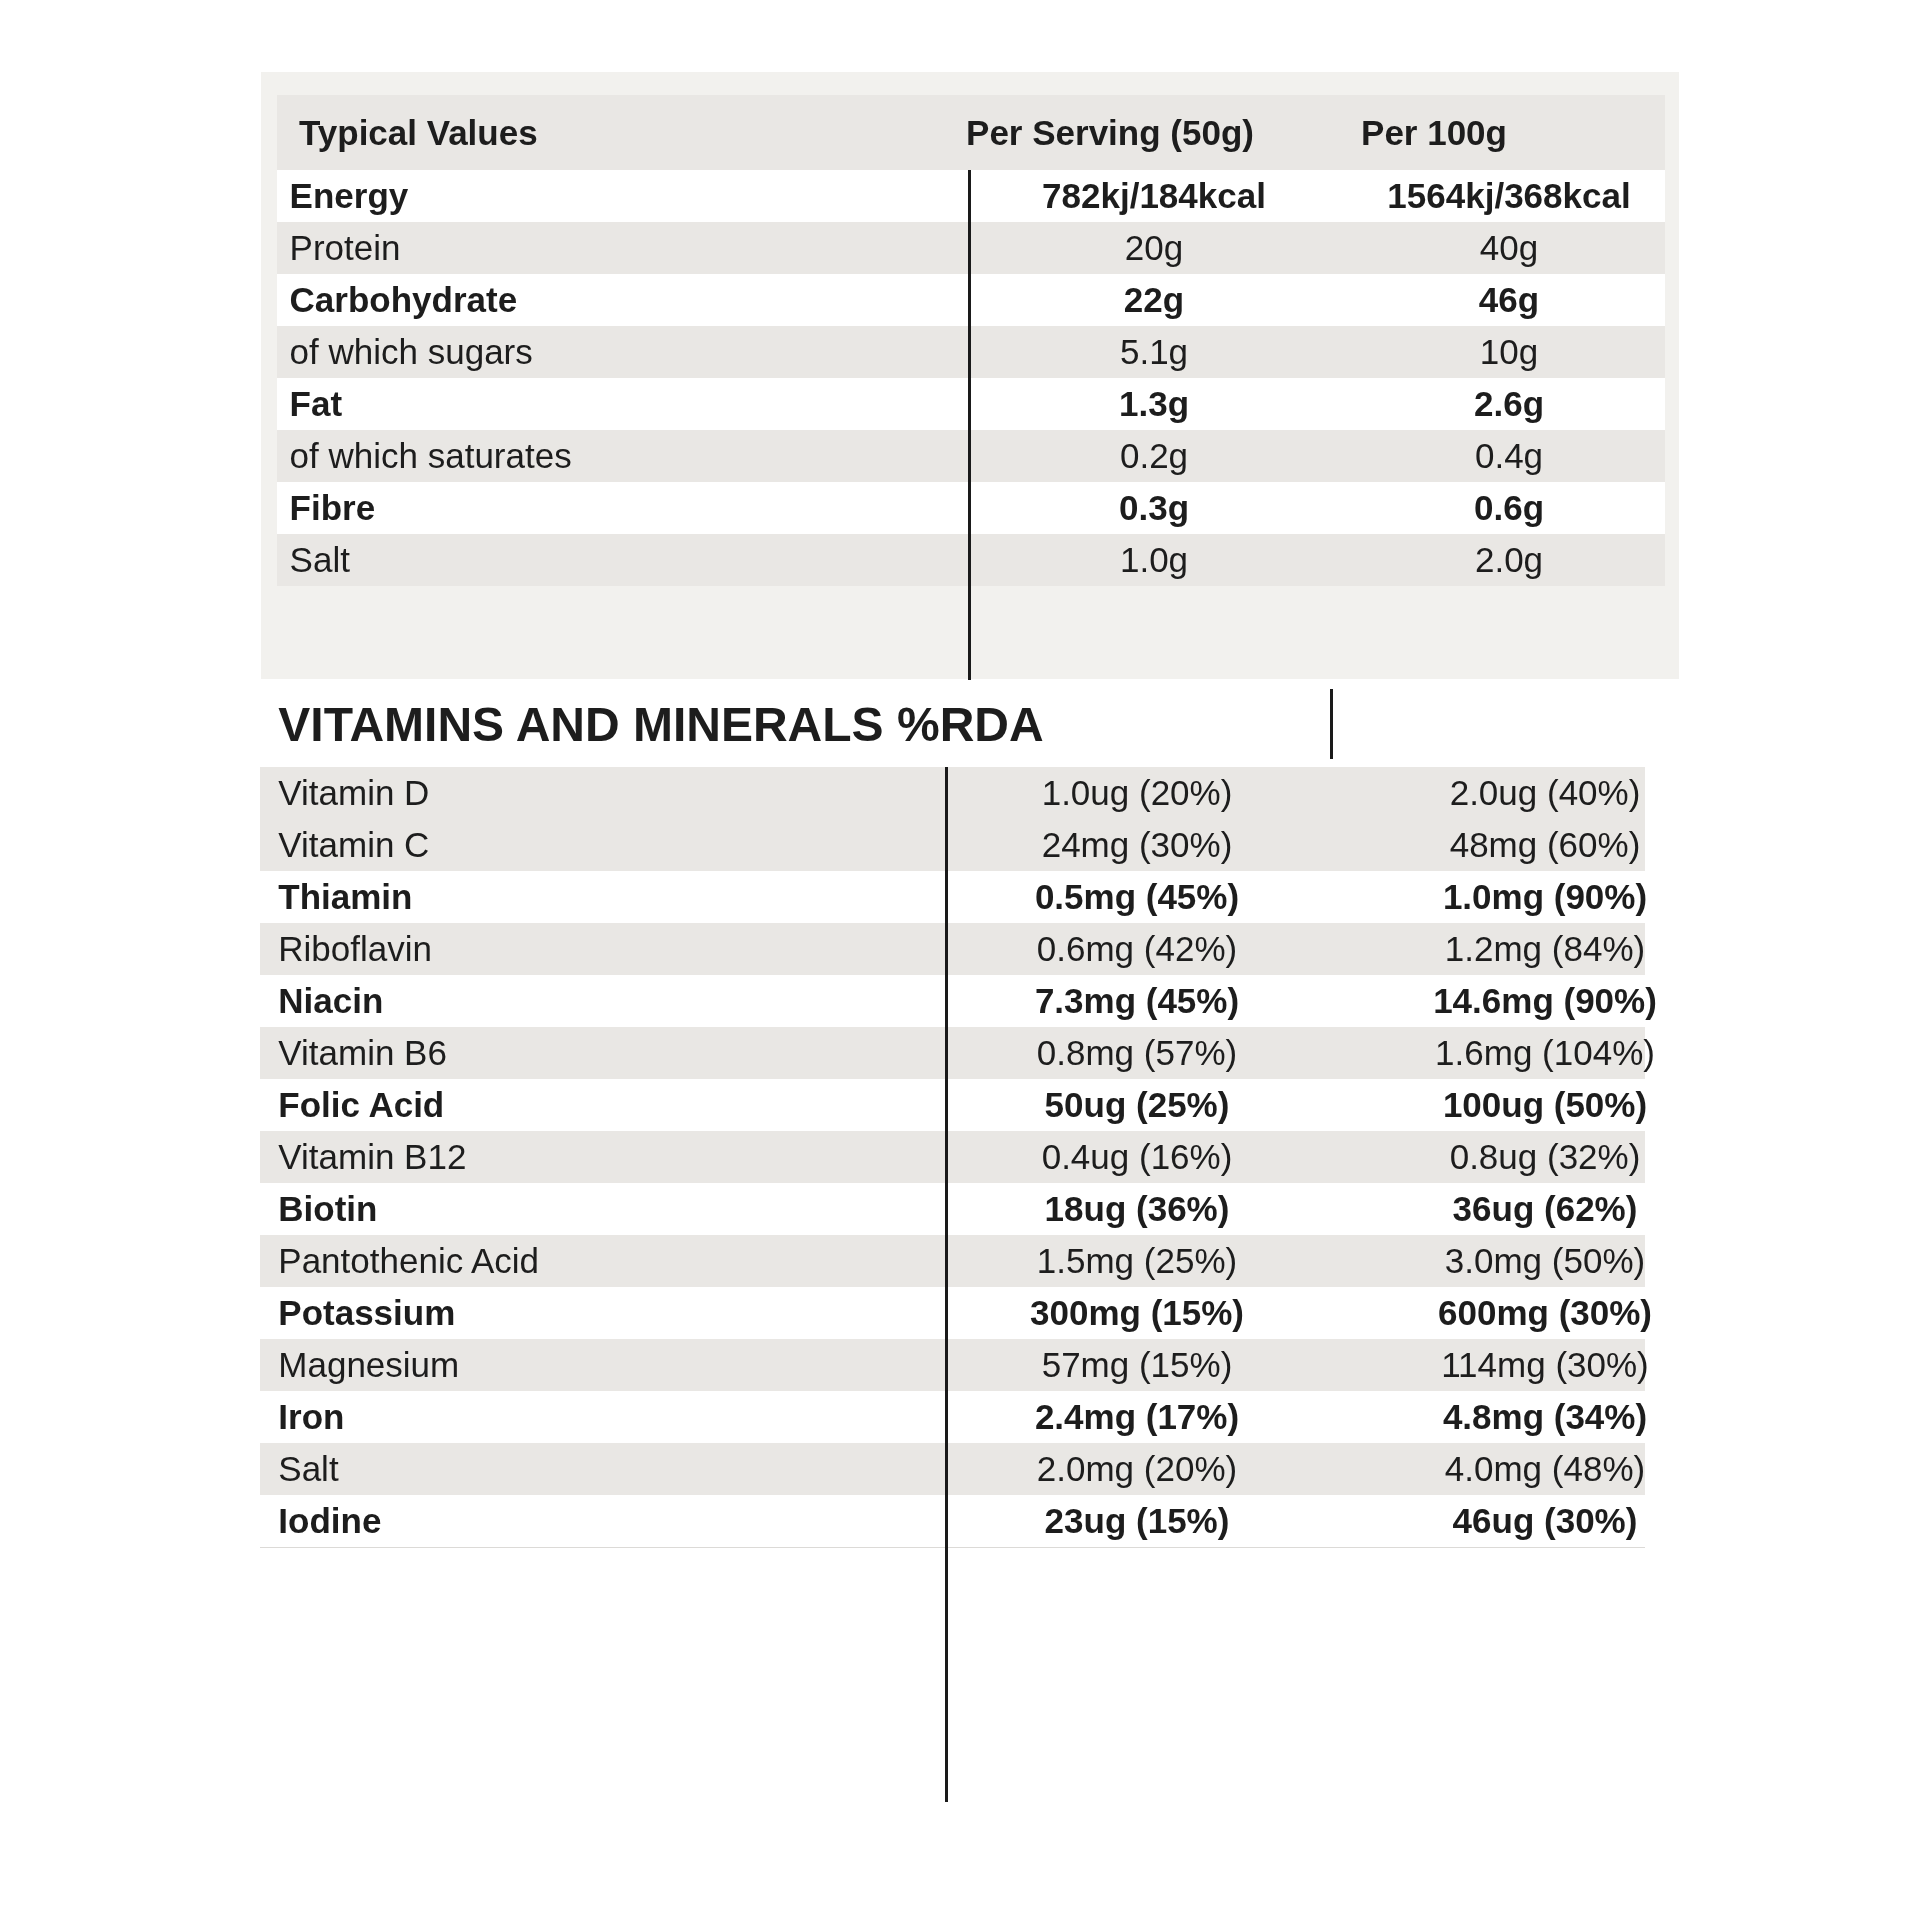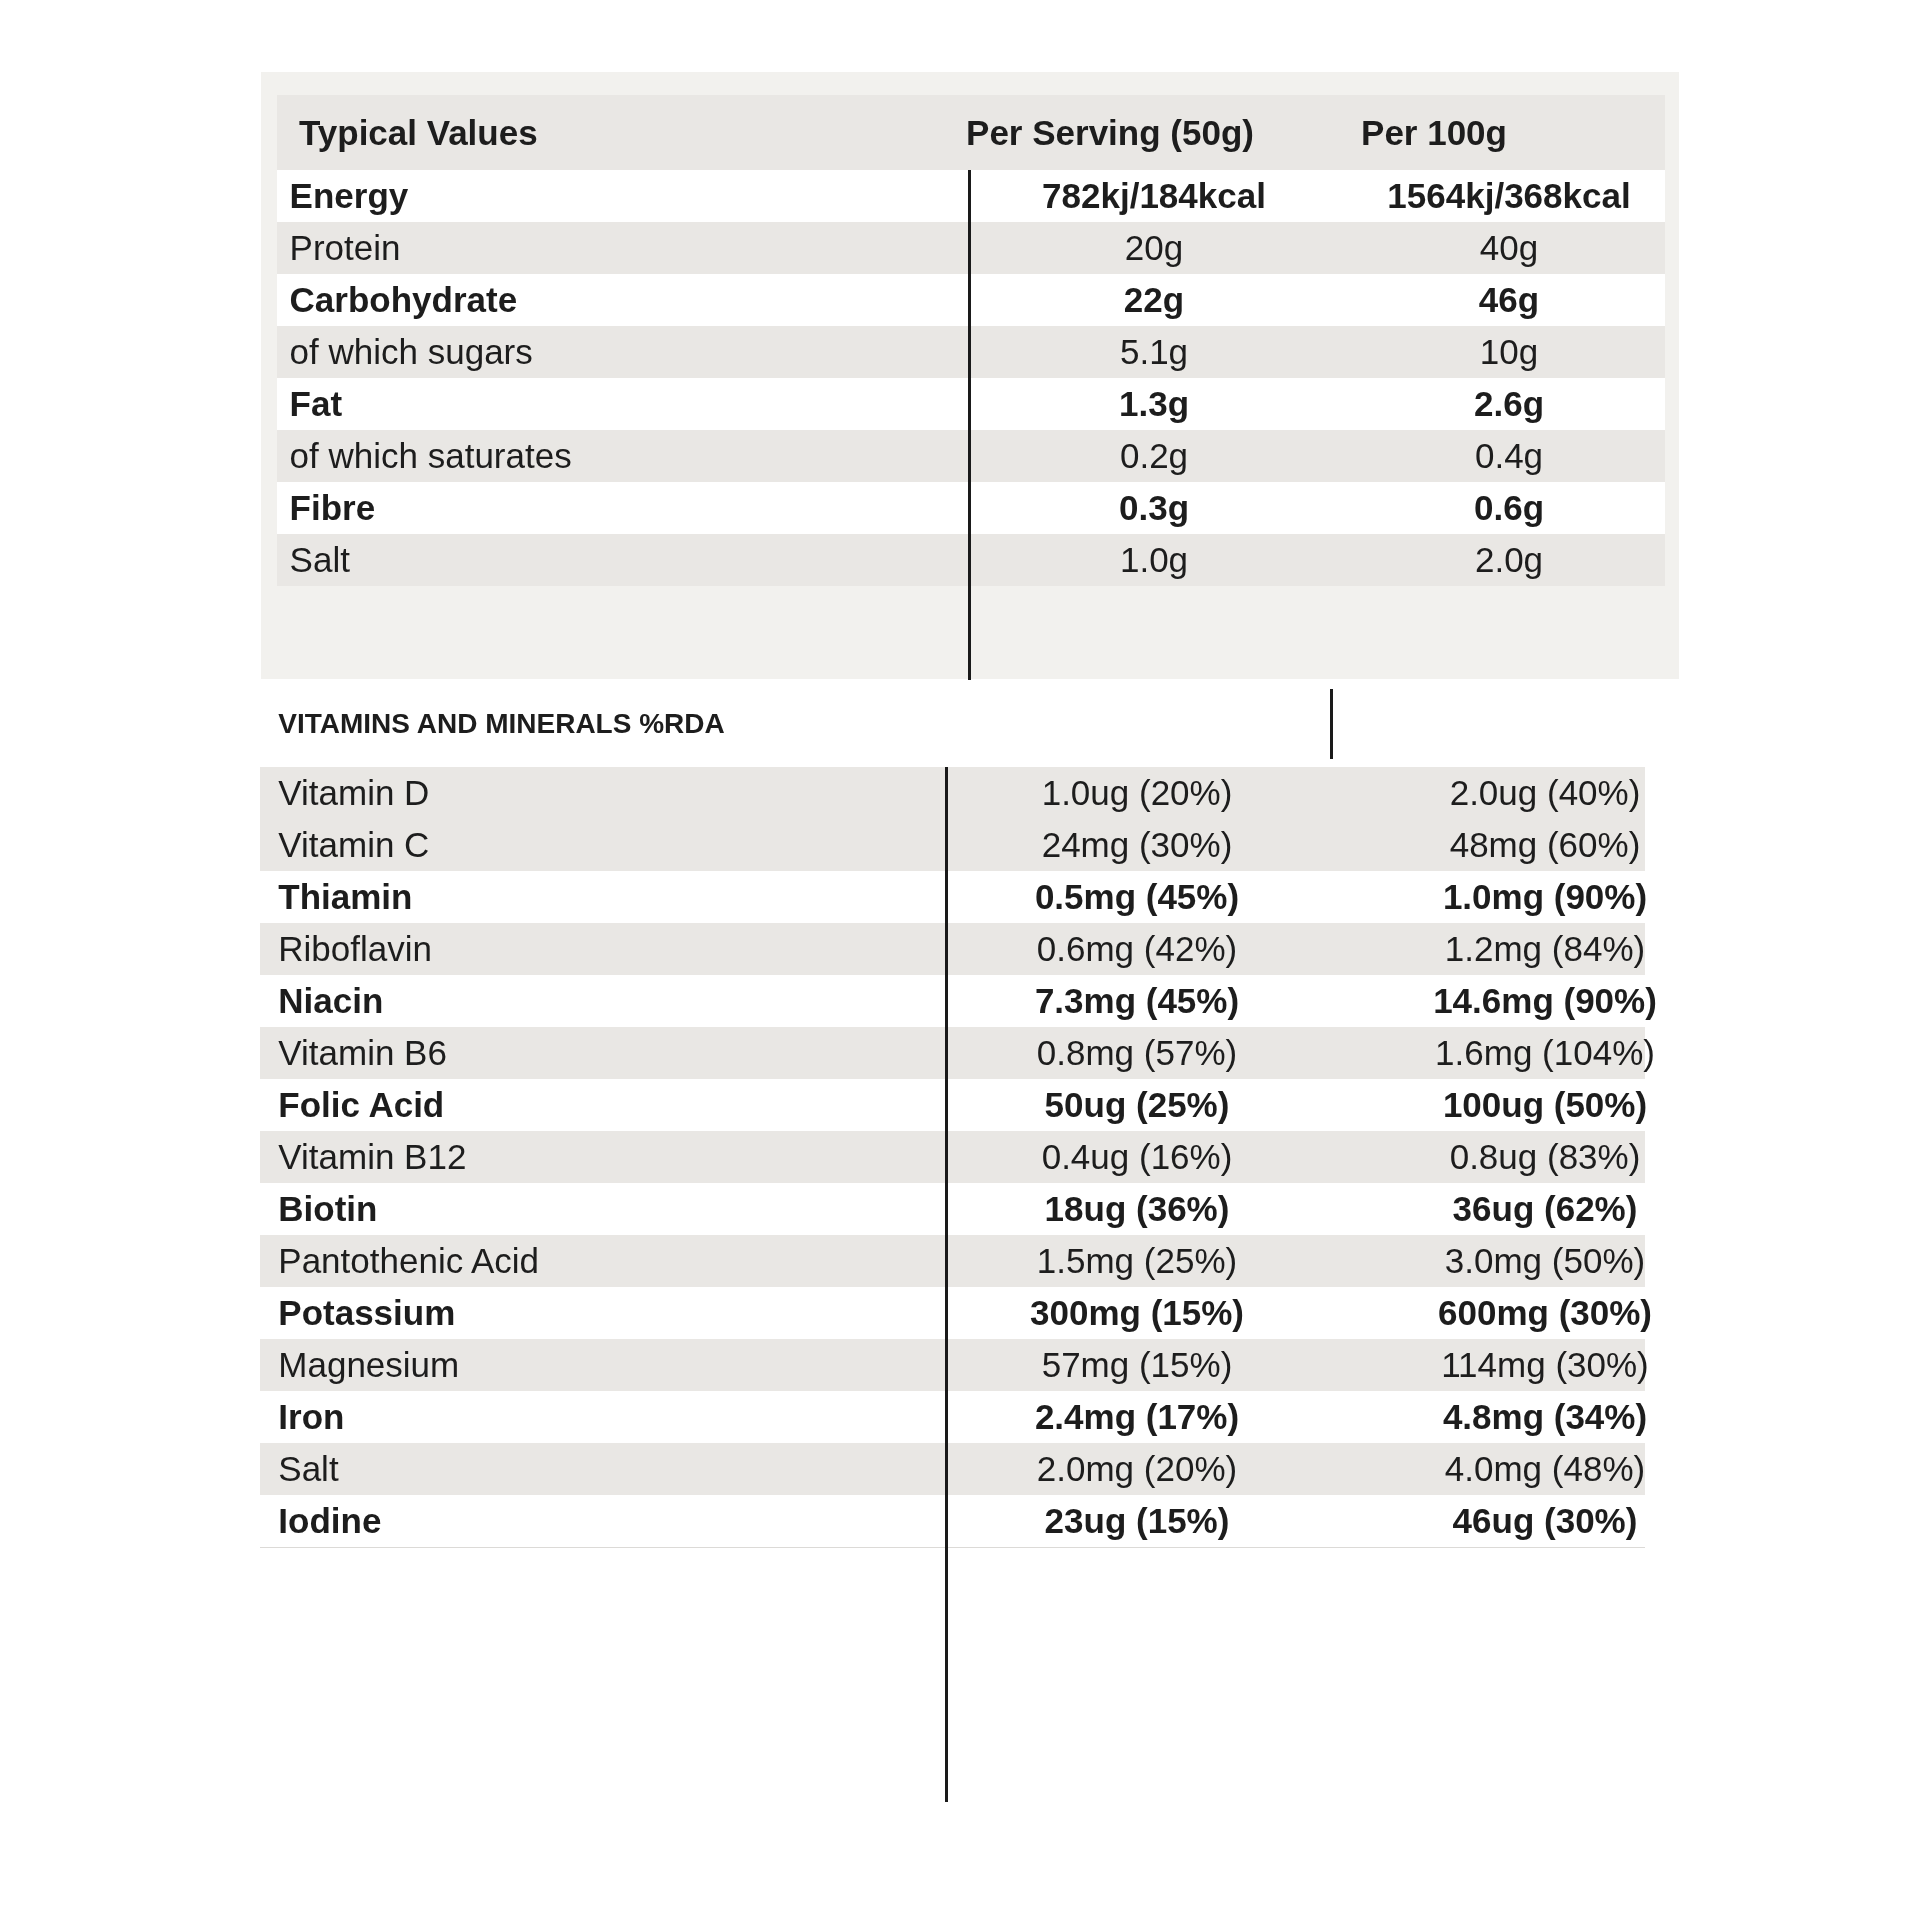--- a/index.html
+++ b/index.html
@@ -29,21 +29,21 @@
   .row.white{background:#ffffff;}
   .row.bold{font-weight:700;}
   .row .lbl{position:absolute;left:12.6px;top:50%;transform:translateY(-50%);white-space:nowrap;}
   .row .v2{position:absolute;left:877px;top:50%;transform:translate(-50%,-50%);white-space:nowrap;}
   .row .v3{position:absolute;left:1232px;top:50%;transform:translate(-50%,-50%);white-space:nowrap;}
   
   .table2{position:absolute;left:260px;top:680px;width:1385px;border-bottom:1.9px solid #dcdad7;}
   .t2-header{position:relative;height:87px;background:#ffffff;}
   .t2-header .title{
     position:absolute;left:18.3px;top:50%;transform:translateY(-50%);
-    font-weight:700;font-size:28px;white-space:nowrap;
+    font-weight:700;font-size:48px;white-space:nowrap;
   }
   .table2 .row{height:52px;}
   .table2 .row .lbl{left:18.3px;}
   .table2 .row .v3{left:1285px;}
   
   .vdivider{position:absolute;width:2.9px;background:#1a1a1a;}
   .d1{left:691px;top:75px;height:510px;}
   .d2{left:685px;top:87px;height:1035px;}
   .dh{left:1070px;top:8.7px;height:70px;}
 </style>
@@ -142,21 +142,21 @@
           <span class="v3">1.6mg (104%)</span>
         </div>
         <div class="row white bold">
           <span class="lbl">Folic Acid</span>
           <span class="v2">50ug (25%)</span>
           <span class="v3">100ug (50%)</span>
         </div>
         <div class="row gray">
           <span class="lbl">Vitamin B12</span>
           <span class="v2">0.4ug (16%)</span>
-          <span class="v3">0.8ug (83%)</span>
+          <span class="v3">0.8ug (32%)</span>
         </div>
         <div class="row white bold">
           <span class="lbl">Biotin</span>
           <span class="v2">18ug (36%)</span>
           <span class="v3">36ug (62%)</span>
         </div>
         <div class="row gray">
           <span class="lbl">Pantothenic Acid</span>
           <span class="v2">1.5mg (25%)</span>
           <span class="v3">3.0mg (50%)</span>

